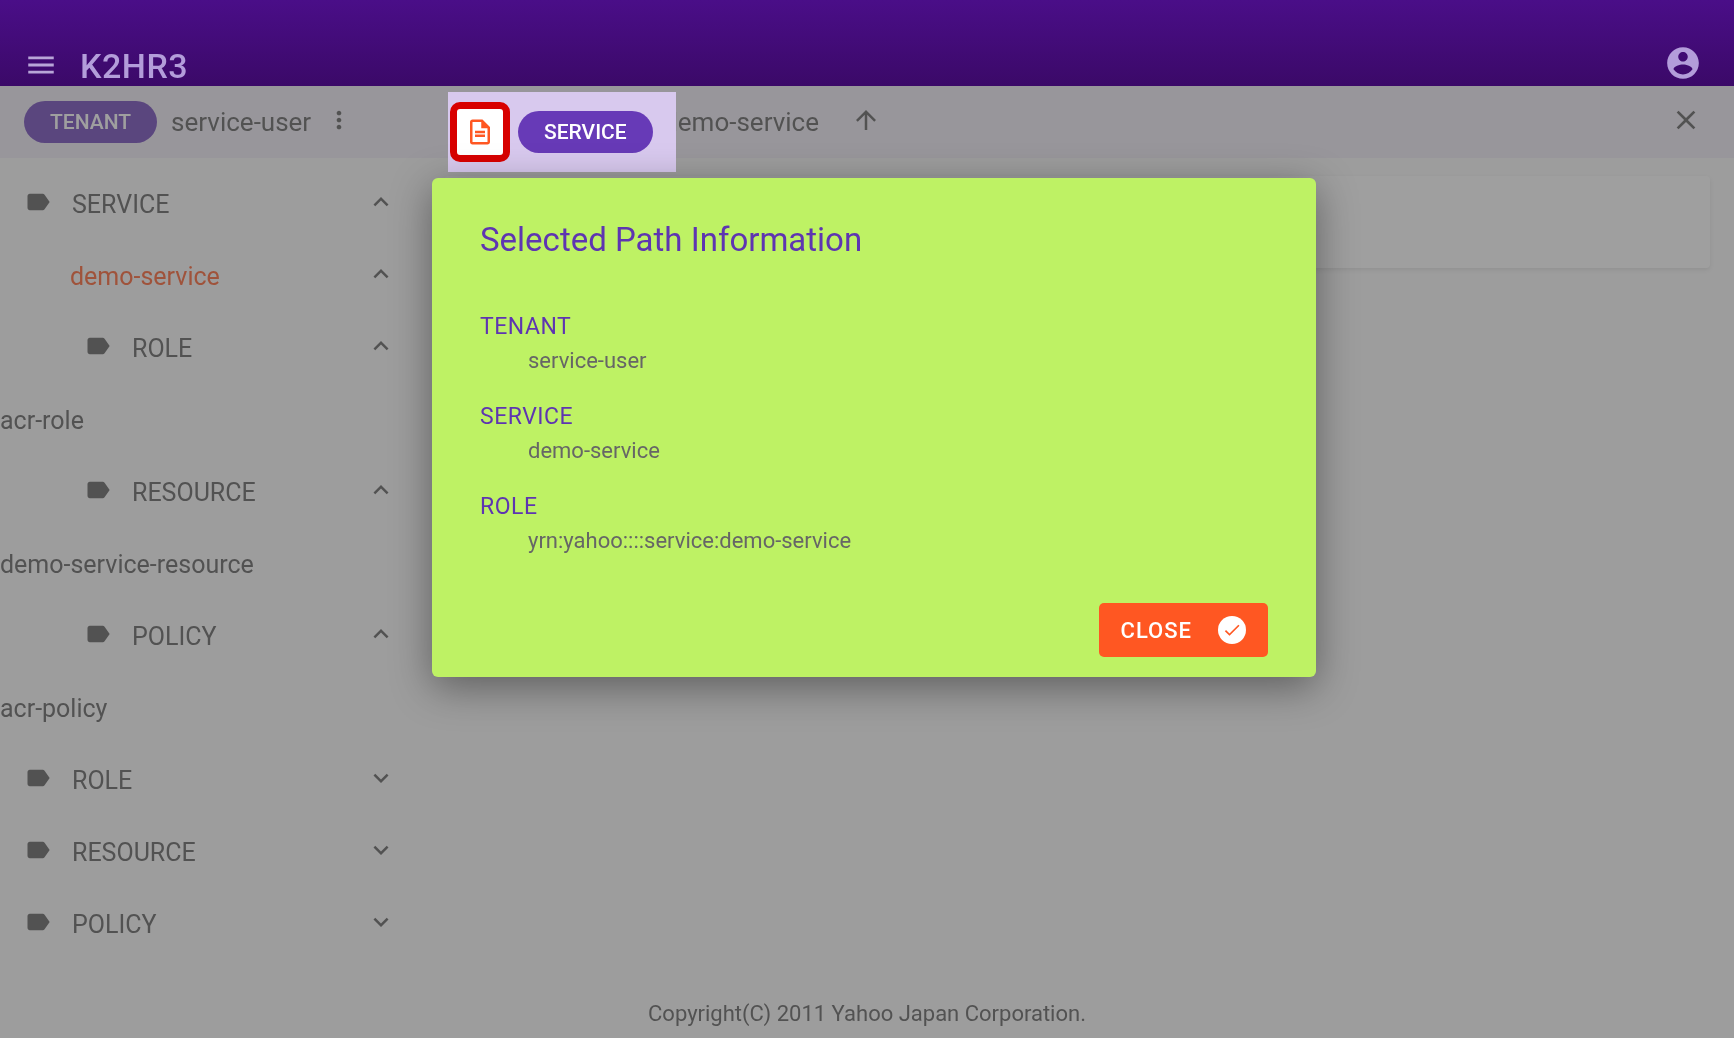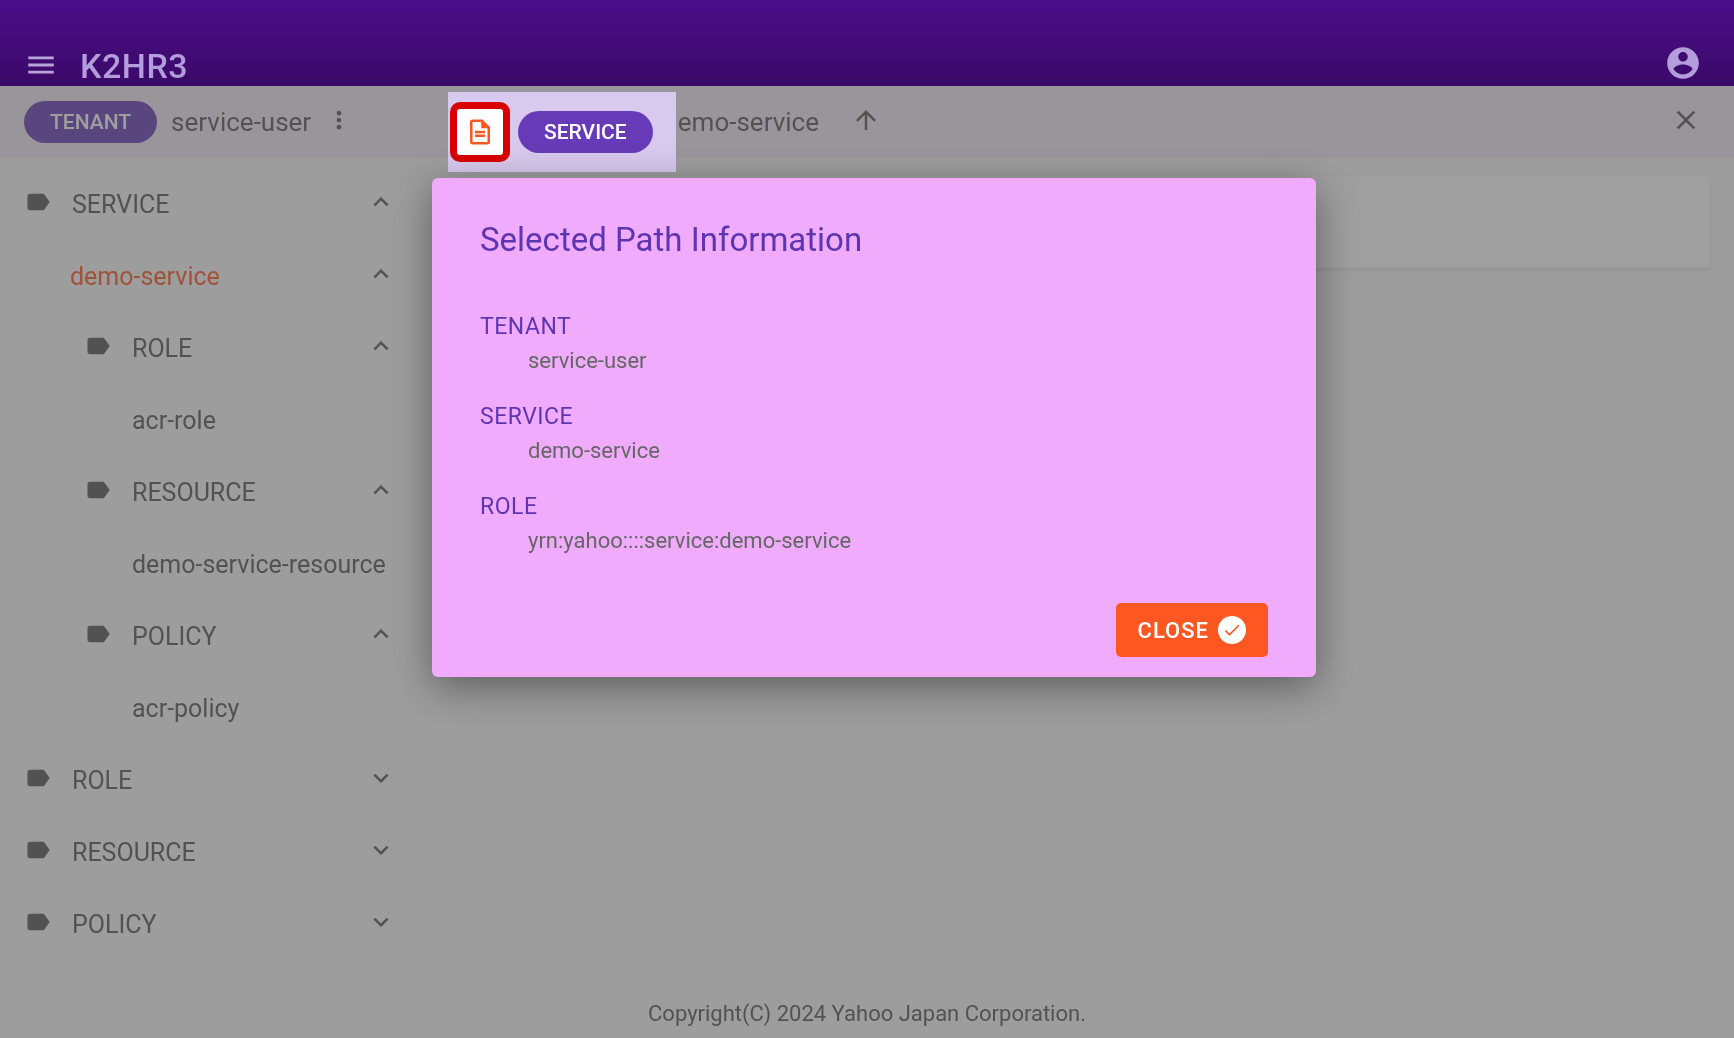--- a/index.html
+++ b/index.html
@@ -138,21 +138,21 @@
       color: #ff5722;
     }
     .tree-expand {
       position: absolute;
       right: 24px;
       color: #555;
     }
     .lvl-0 { padding-left: 24px; }
     .lvl-1 { padding-left: 70px; }
     .lvl-2 { padding-left: 84px; }
-    .lvl-3 { padding-left: 132px; }
+    .lvl-3 { }
 
     
     .main-panel {
       flex: 1;
       padding: 18px 24px;
     }
     .panel-card {
       background: white;
       border-radius: 4px;
       box-shadow: 0 2px 4px rgba(0,0,0,0.1);
@@ -181,21 +181,21 @@
       background: rgba(80, 80, 80, 0.55);
       z-index: 10;
     }
 
     
     .dialog {
       position: absolute;
       top: 178px;
       left: 432px;
       width: 884px;
-      background: #f0abfc;
+      background: #bef264;
       border-radius: 6px;
       box-shadow: 0 10px 40px rgba(0,0,0,0.4);
       z-index: 20;
       padding: 42px 48px 20px 48px;
     }
     .dialog-title {
       color: #5e35b1;
       font-size: 33px;
       font-weight: 400;
       margin-bottom: 54px;
@@ -224,21 +224,21 @@
       background: #ff5722;
       color: white;
       border: none;
       font-size: 22px;
       font-weight: 500;
       padding: 13px 22px;
       border-radius: 5px;
       cursor: pointer;
       display: flex;
       align-items: center;
-      gap: 9px;
+      gap: 26px;
       letter-spacing: 1px;
     }
     .check-circle {
       background: white;
       border-radius: 50%;
       width: 28px;
       height: 28px;
       display: flex;
       align-items: center;
       justify-content: center;
@@ -377,21 +377,21 @@
         <span class="tree-expand"><svg width="30" height="30" viewBox="0 0 24 24" fill="currentColor">
             <path d="M16.59 8.59L12 13.17 7.41 8.59 6 10l6 6 6-6z"></path>
           </svg></span>
       </div>
     </div>
   <div class="main-panel">
     <div class="panel-card"></div>
   </div>
 </div>
 
-<div class="footer">Copyright(C) 2024 Yahoo Japan Corporation.</div>
+<div class="footer">Copyright(C) 2011 Yahoo Japan Corporation.</div>
 
 <div class="overlay"></div>
 
 <div class="toolbar-highlight-region">
   <span class="highlight-box">
     <span class="doc-circle">
       <svg width="30" height="30" viewBox="0 0 24 24" fill="#ff5722">
           <path d="M14 2H6c-1.1 0-2 .9-2 2v16c0 1.1.9 2 2 2h12c1.1 0 2-.9 2-2V8l-6-6zM6 20V4h7v5h5v11H6zm2-6h8v2H8v-2zm0-3h8v2H8v-2z"></path>
         </svg>
     </span>

